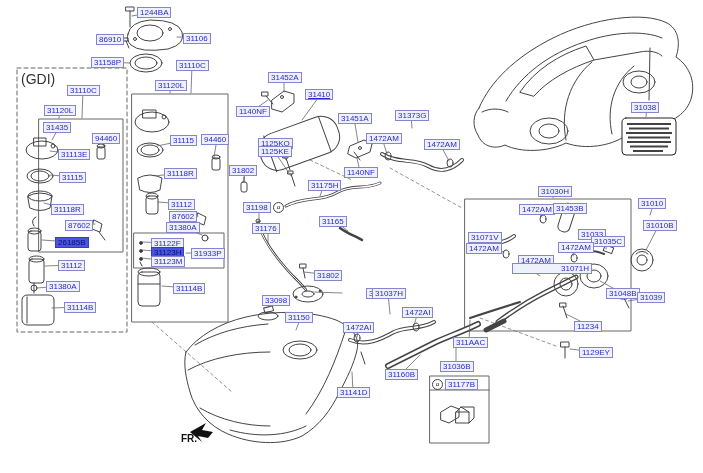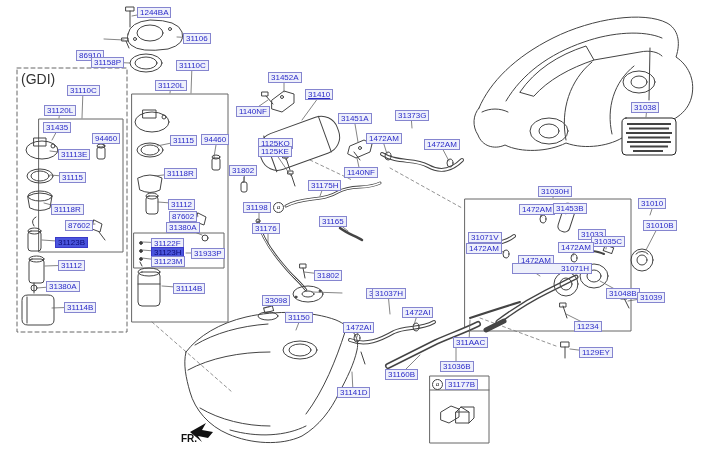--- a/index.html
+++ b/index.html
@@ -306,34 +306,34 @@
           <line x1="647" y1="107" x2="646" y2="117"></line>
         </g>
   </g>
 </svg>
 
 <span class="gdi">(GDI)</span>
 <span class="fr">FR.</span>
 
 <div id="label-layer">
       <div class="plabel" style="left: 137px; top: 7px;">1244BA</div>
-      <div class="plabel" style="left: 76px; top: 34px; margin-top: 16px;">86910</div>
+      <div class="plabel" style="left: 96px; top: 34px;">86910</div>
       <div class="plabel" style="left: 183px; top: 33px;">31106</div>
       <div class="plabel" style="left: 91px; top: 57px;">31158P</div>
       <div class="plabel" style="left: 176px; top: 60px;">31110C</div>
       <div class="plabel" style="left: 155px; top: 80px;">31120L</div>
       <div class="plabel" style="left: 67px; top: 85px;">31110C</div>
       <div class="plabel" style="left: 44px; top: 105px;">31120L</div>
       <div class="plabel" style="left: 43px; top: 122px;">31435</div>
       <div class="plabel" style="left: 92px; top: 133px;">94460</div>
       <div class="plabel" style="left: 58px; top: 149px;">31113E</div>
       <div class="plabel" style="left: 59px; top: 172px;">31115</div>
       <div class="plabel" style="left: 51px; top: 204px;">31118R</div>
       <div class="plabel" style="left: 65px; top: 220px;">87602</div>
-      <div class="plabel hl" style="left: 55px; top: 237px;">31123B</div>
+      <div class="plabel hl" style="left: 55px; top: 237px;">26185B</div>
       <div class="plabel" style="left: 58px; top: 260px;">31112</div>
       <div class="plabel" style="left: 46px; top: 281px;">31380A</div>
       <div class="plabel" style="left: 64px; top: 302px;">31114B</div>
       <div class="plabel" style="left: 170px; top: 135px;">31115</div>
       <div class="plabel" style="left: 201px; top: 134px;">94460</div>
       <div class="plabel" style="left: 164px; top: 168px;">31118R</div>
       <div class="plabel" style="left: 168px; top: 199px;">31112</div>
       <div class="plabel" style="left: 169px; top: 211px;">87602</div>
       <div class="plabel" style="left: 166px; top: 222px;">31380A</div>
       <div class="plabel" style="left: 151px; top: 238px;">31122F</div>

